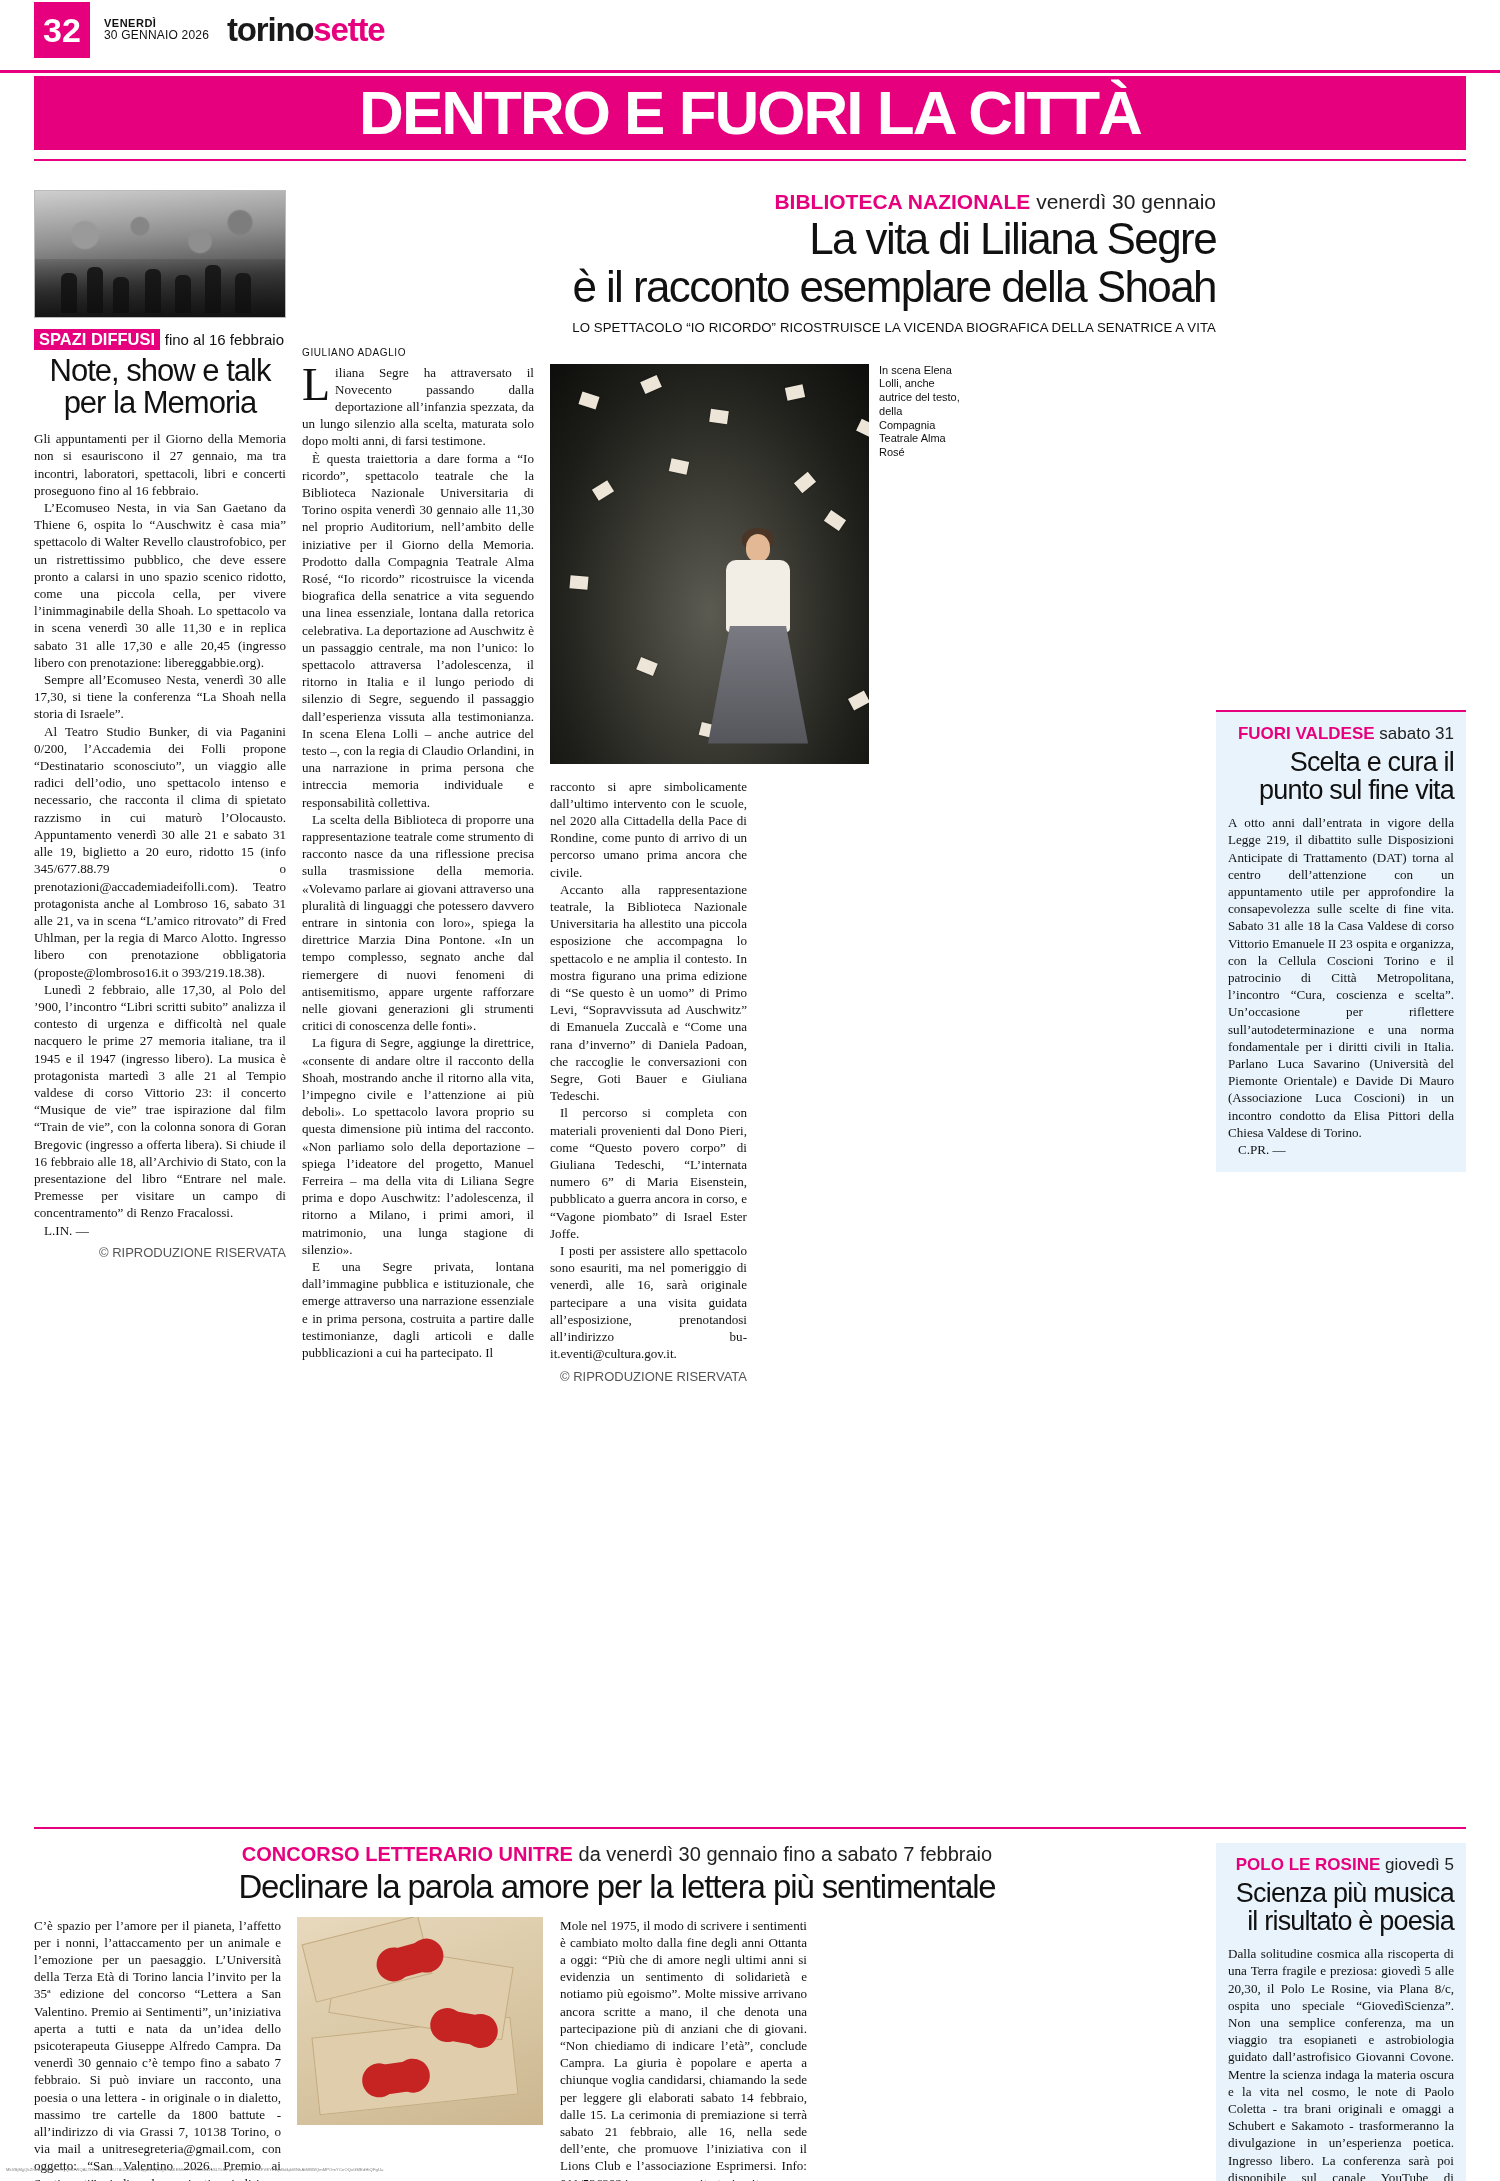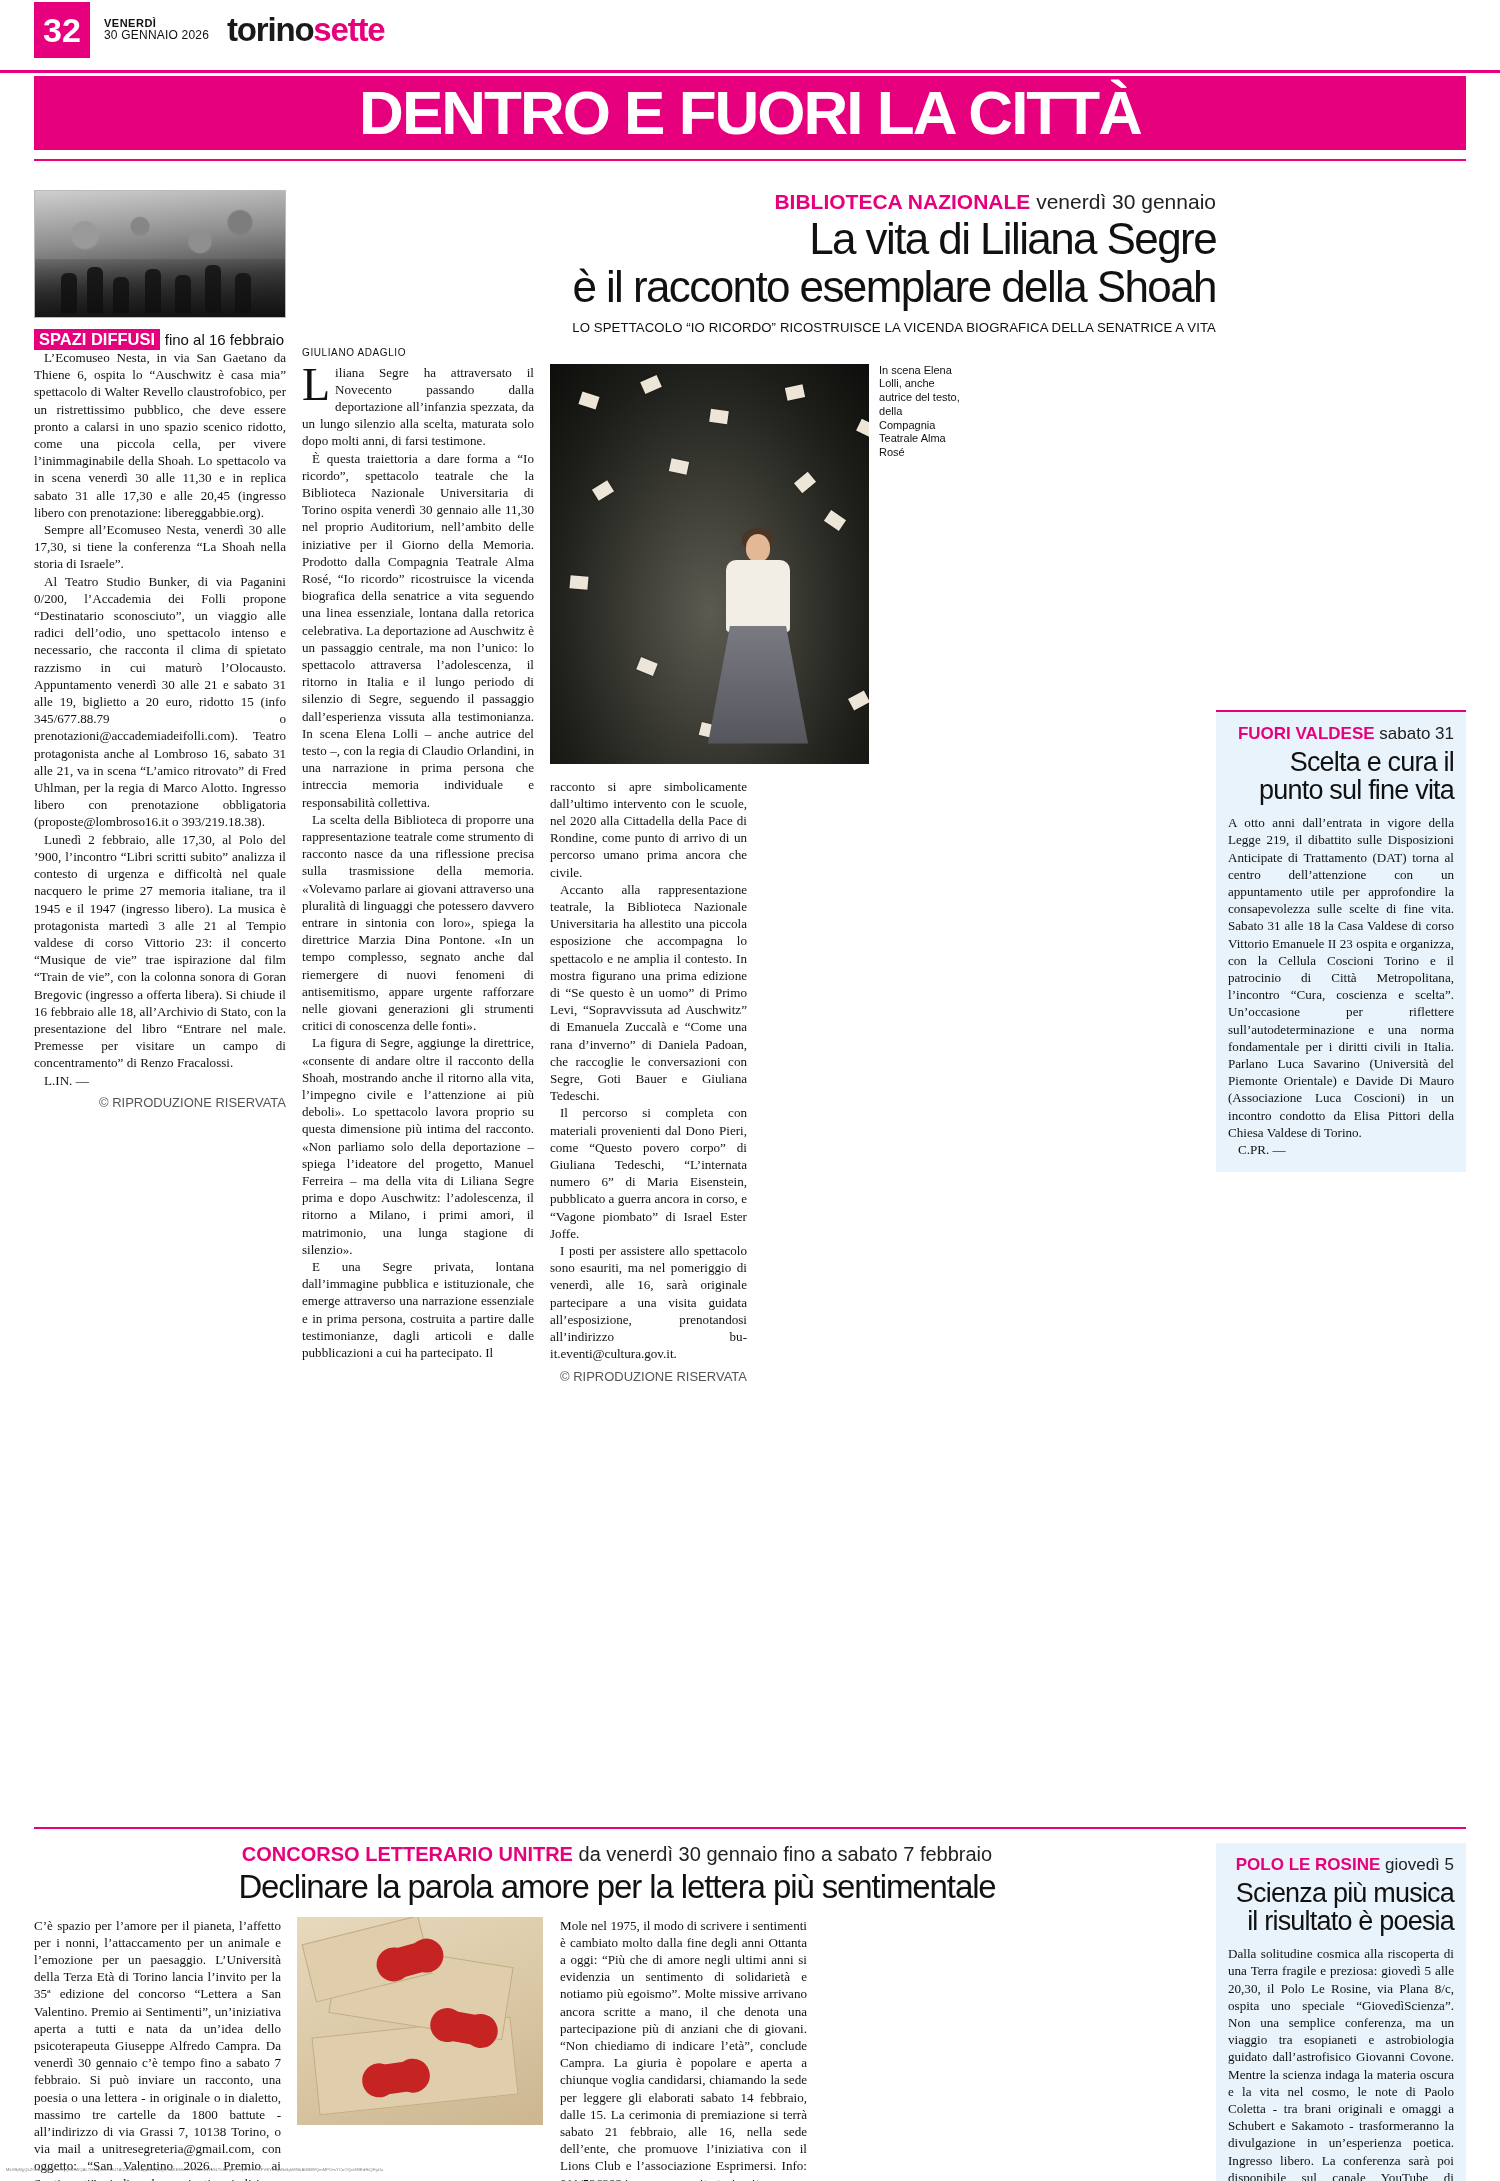--- a/index.html
+++ b/index.html
@@ -333,21 +333,23 @@
         <div class="fig" style="left:78px;height:36px"></div>
         <div class="fig" style="left:110px;height:44px"></div>
         <div class="fig" style="left:140px;height:38px"></div>
         <div class="fig" style="left:170px;height:48px"></div>
         <div class="fig" style="left:200px;height:40px"></div>
       </div>
       <div class="sidebar-kicker">
         <span class="badge">SPAZI DIFFUSI</span>
         <span class="sub">fino al 16 febbraio</span>
       </div>
+      <div class="sidebar-headline">Note, show e talk per la Memoria</div>
       <div class="body-col">
+        <p class="first">Gli appuntamenti per il Giorno della Memoria non si esauriscono il 27 gennaio, ma tra incontri, laboratori, spettacoli, libri e concerti proseguono fino al 16 febbraio.</p>
         <p>L’Ecomuseo Nesta, in via San Gaetano da Thiene 6, ospita lo “Auschwitz è casa mia” spettacolo di Walter Revello claustrofobico, per un ristrettissimo pubblico, che deve essere pronto a calarsi in uno spazio scenico ridotto, come una piccola cella, per vivere l’inimmaginabile della Shoah. Lo spettacolo va in scena venerdì 30 alle 11,30 e in replica sabato 31 alle 17,30 e alle 20,45 (ingresso libero con prenotazione: libereggabbie.org).</p>
         <p>Sempre all’Ecomuseo Nesta, venerdì 30 alle 17,30, si tiene la conferenza “La Shoah nella storia di Israele”.</p>
         <p>Al Teatro Studio Bunker, di via Paganini 0/200, l’Accademia dei Folli propone “Destinatario sconosciuto”, un viaggio alle radici dell’odio, uno spettacolo intenso e necessario, che racconta il clima di spietato razzismo in cui maturò l’Olocausto. Appuntamento venerdì 30 alle 21 e sabato 31 alle 19, biglietto a 20 euro, ridotto 15 (info 345/677.88.79 o prenotazioni@accademiadeifolli.com). Teatro protagonista anche al Lombroso 16, sabato 31 alle 21, va in scena “L’amico ritrovato” di Fred Uhlman, per la regia di Marco Alotto. Ingresso libero con prenotazione obbligatoria (proposte@lombroso16.it o 393/219.18.38).</p>
         <p>Lunedì 2 febbraio, alle 17,30, al Polo del ’900, l’incontro “Libri scritti subito” analizza il contesto di urgenza e difficoltà nel quale nacquero le prime 27 memoria italiane, tra il 1945 e il 1947 (ingresso libero). La musica è protagonista martedì 3 alle 21 al Tempio valdese di corso Vittorio 23: il concerto “Musique de vie” trae ispirazione dal film “Train de vie”, con la colonna sonora di Goran Bregovic (ingresso a offerta libera). Si chiude il 16 febbraio alle 18, all’Archivio di Stato, con la presentazione del libro “Entrare nel male. Premesse per visitare un campo di concentramento” di Renzo Fracalossi.</p>
         <p>L.IN. —</p>
       </div>
       <div class="repro">© RIPRODUZIONE RISERVATA</div>
     </div>
 
     <div class="center-col">

